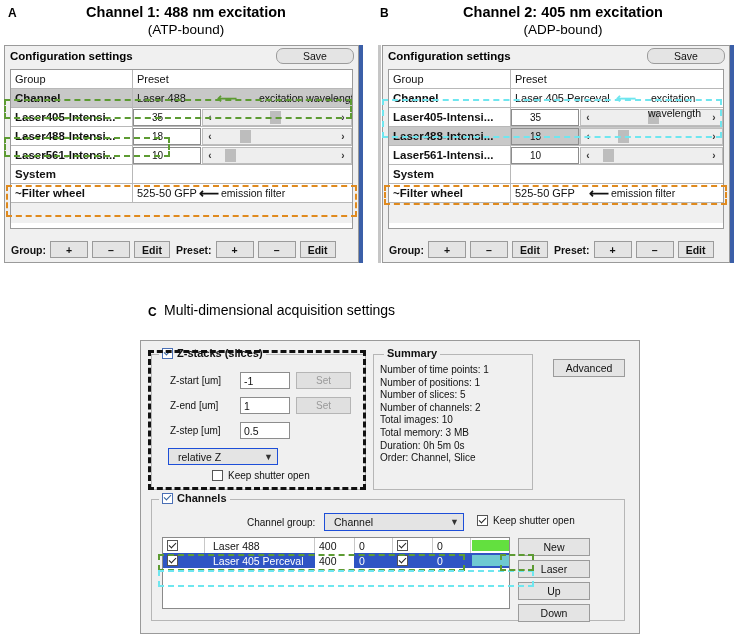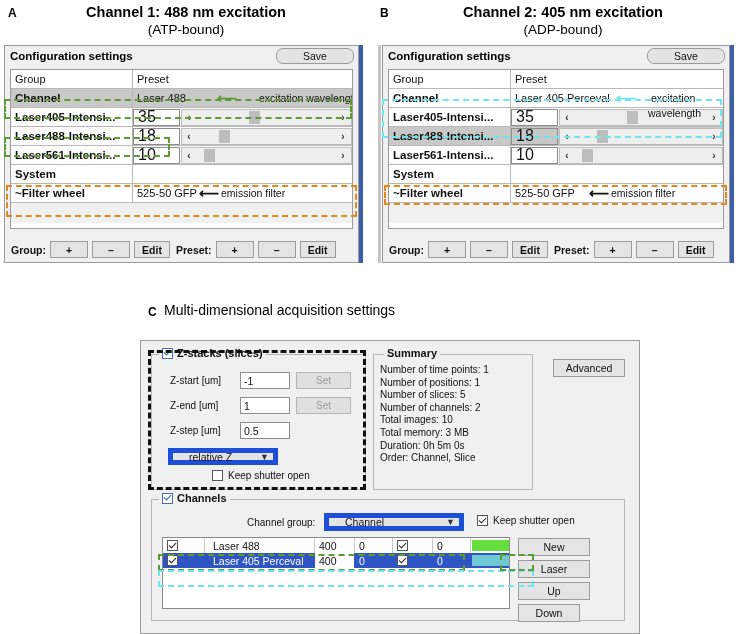--- a/index.html
+++ b/index.html
@@ -43,22 +43,22 @@
   .crow{display:flex;height:19px;box-sizing:border-box;border-bottom:1px solid #b8b8b8;
         position:relative;background:#ffffff;}
   .crow:last-child{border-bottom:none;}
   .crow.sel{background:#c8c8c8;}
   .c1{width:122px;box-sizing:border-box;border-right:1px solid #b8b8b8;
       display:flex;align-items:center;padding-left:4px;font-size:11px;color:#111;overflow:hidden;white-space:nowrap;}
   .c1.b{font-weight:bold;font-size:11.5px;}
   .c2{flex:1;display:flex;align-items:center;padding-left:4px;font-size:11px;color:#111;
       position:relative;overflow:hidden;white-space:nowrap;}
   .numbox{
-    width:47px;height:17px;background:#fff;border:1px solid #8d8d8d;box-sizing:border-box;
-    font-size:16px;display:flex;align-items:center;padding-left:4px;color:#111;flex:none;
+    width:68px;height:17px;background:#fff;border:1px solid #8d8d8d;box-sizing:border-box;
+    font-size:10px;display:flex;align-items:center;padding-left:18px;color:#111;flex:none;
   }
   .numbox.grey{background:#c8c8c8;}
   .slider{
     flex:1;height:17px;background:#eeeeee;border:1px solid #bdbdbd;box-sizing:border-box;
     display:flex;align-items:center;position:relative;margin-left:1px;
   }
   .slider .arw{font-size:10px;color:#333;font-weight:bold;width:14px;text-align:center;}
   .slider .arw.r{position:absolute;right:1px;}
   .slider .thumb{position:absolute;top:1px;bottom:1px;width:11px;background:#bdbdbd;}
   .emptyrow{height:20px;background:#f0f0f0;}
@@ -103,22 +103,22 @@
   .cb.dark{border:1px solid #555;}
   .cb.dark.on:after{border-color:#222;}
   .fld-label{font-size:10px;color:#111;}
   .tbox{
     background:#fff;border:1px solid #8d8d8d;box-sizing:border-box;font-size:10.5px;
     display:flex;align-items:center;padding-left:3px;color:#111;
   }
   .setbtn{background:#e0e0e0;border:1px solid #b5b5b5;color:#9a9a9a;font-size:10px;
     display:flex;align-items:center;justify-content:center;box-sizing:border-box;}
   .sel-drop{
-    background:#e4e4e4;border:5px solid #1d4ed8;box-sizing:border-box;font-size:10.5px;
-    display:flex;align-items:center;justify-content:space-between;padding:0 4px 0 16px;color:#111;
+    background:#e4e4e4;border:1px solid #1d4ed8;box-sizing:border-box;font-size:10.5px;
+    display:flex;align-items:center;justify-content:space-between;padding:0 4px 0 9px;color:#111;
   }
   .chev{font-size:9px;color:#333;}
   .summary-line{font-size:10px;color:#111;line-height:12.6px;white-space:nowrap;}
 
   .chtable{position:absolute;background:#fff;border:1px solid #8a8a8a;box-sizing:border-box;}
   .chhead{display:flex;height:19px;box-sizing:border-box;border-bottom:1px solid #b0b0b0;}
   .chhead div{font-size:10.5px;color:#111;display:flex;align-items:center;
     padding-left:4px;box-sizing:border-box;border-right:1px solid #b0b0b0;overflow:hidden;white-space:nowrap;}
   .chrow{display:flex;height:15px;box-sizing:border-box;position:relative;}
   .chrow div{font-size:10.5px;color:#111;display:flex;align-items:center;
@@ -427,21 +427,21 @@
           <div style="width:38px;">0</div>
           <div style="width:38px;border-right:none;padding-left:1px;">
             <span class="swatch" id="sw2" style="background: rgb(111, 201, 210);"></span>
           </div>
         </div>
       </div>
 
       <div class="sidebtn" style="left:366px;top:38px;width:72px;height:18px;">New</div>
       <div class="sidebtn" style="left:366px;top:60px;width:72px;height:18px;">Laser</div>
       <div class="sidebtn" style="left:366px;top:82px;width:72px;height:18px;">Up</div>
-      <div class="sidebtn" style="left:366px;top:104px;width:62px;height:18px;">Down</div>
+      <div class="sidebtn" style="left:366px;top:104px;width:72px;height:18px;">Down</div>
     </div>
 
     <div style="position:absolute;left:18px;top:286px;">
       <span class="cb on"></span>
     </div>
   </div>
 
   <div class="dash dash-black" style="left:148px;top:350px;width:218px;height:140px;"></div>
   <div class="dash dash-green" style="left:158px;top:554px;width:307px;height:17px;"></div>
   <div class="dash dash-cyan" style="left:158px;top:570px;width:376px;height:17px;"></div>

